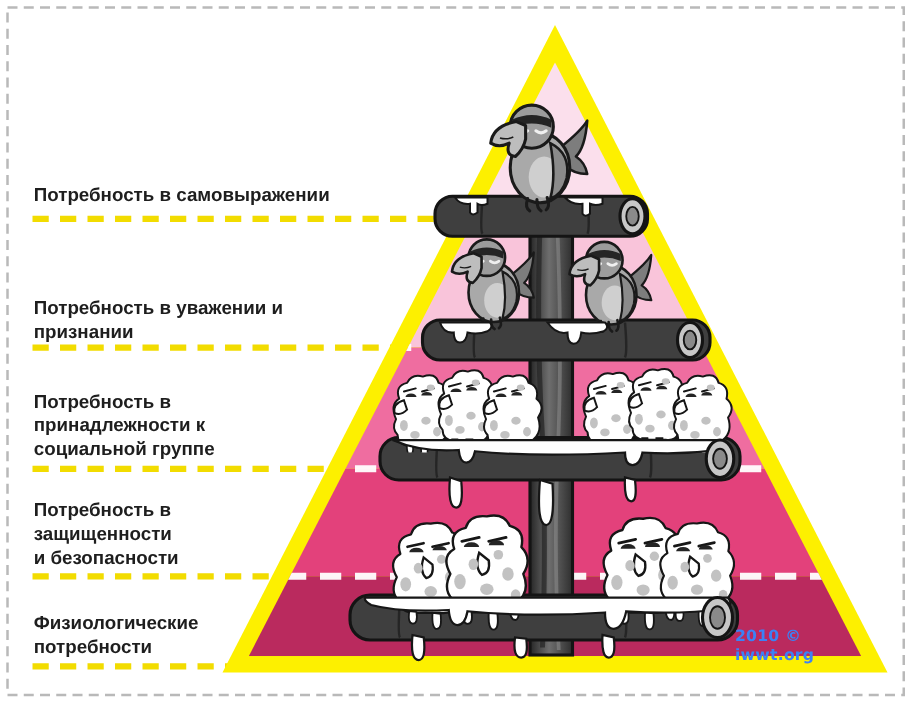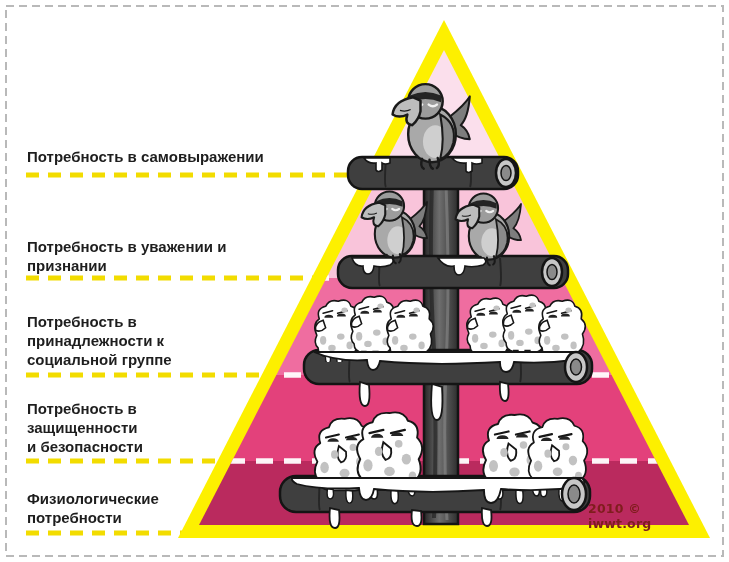--- a/index.html
+++ b/index.html
@@ -12,21 +12,21 @@
   .lvl-label{position:absolute;left:27px;width:270px;
          font-family:"Liberation Sans","DejaVu Sans",sans-serif;font-weight:700;
          font-size:15px;line-height:1.28;color:#1e1e1e;white-space:pre-line;}
   #lbl1{top:147px;}
   #lbl2{top:237px;}
   #lbl3{top:312px;}
   #lbl4{top:399px;}
   #lbl5{top:489px;}
   .watermark{position:absolute;left:588px;top:501px;width:110px;
          font-family:"DejaVu Sans",sans-serif;font-weight:700;font-size:12.5px;
-         color:#7f1d1d;letter-spacing:.2px;}
+         color:#3b82f6;letter-spacing:.2px;}
 </style>
 </head>
 <body>
 
 <div id="stage">
 
 <svg id="scene" width="729" height="562" viewBox="0 0 729 562">
   <defs>
     <linearGradient id="poleG" x1="0" y1="0" x2="1" y2="0">
       <stop offset="0" stop-color="#262626"></stop>

